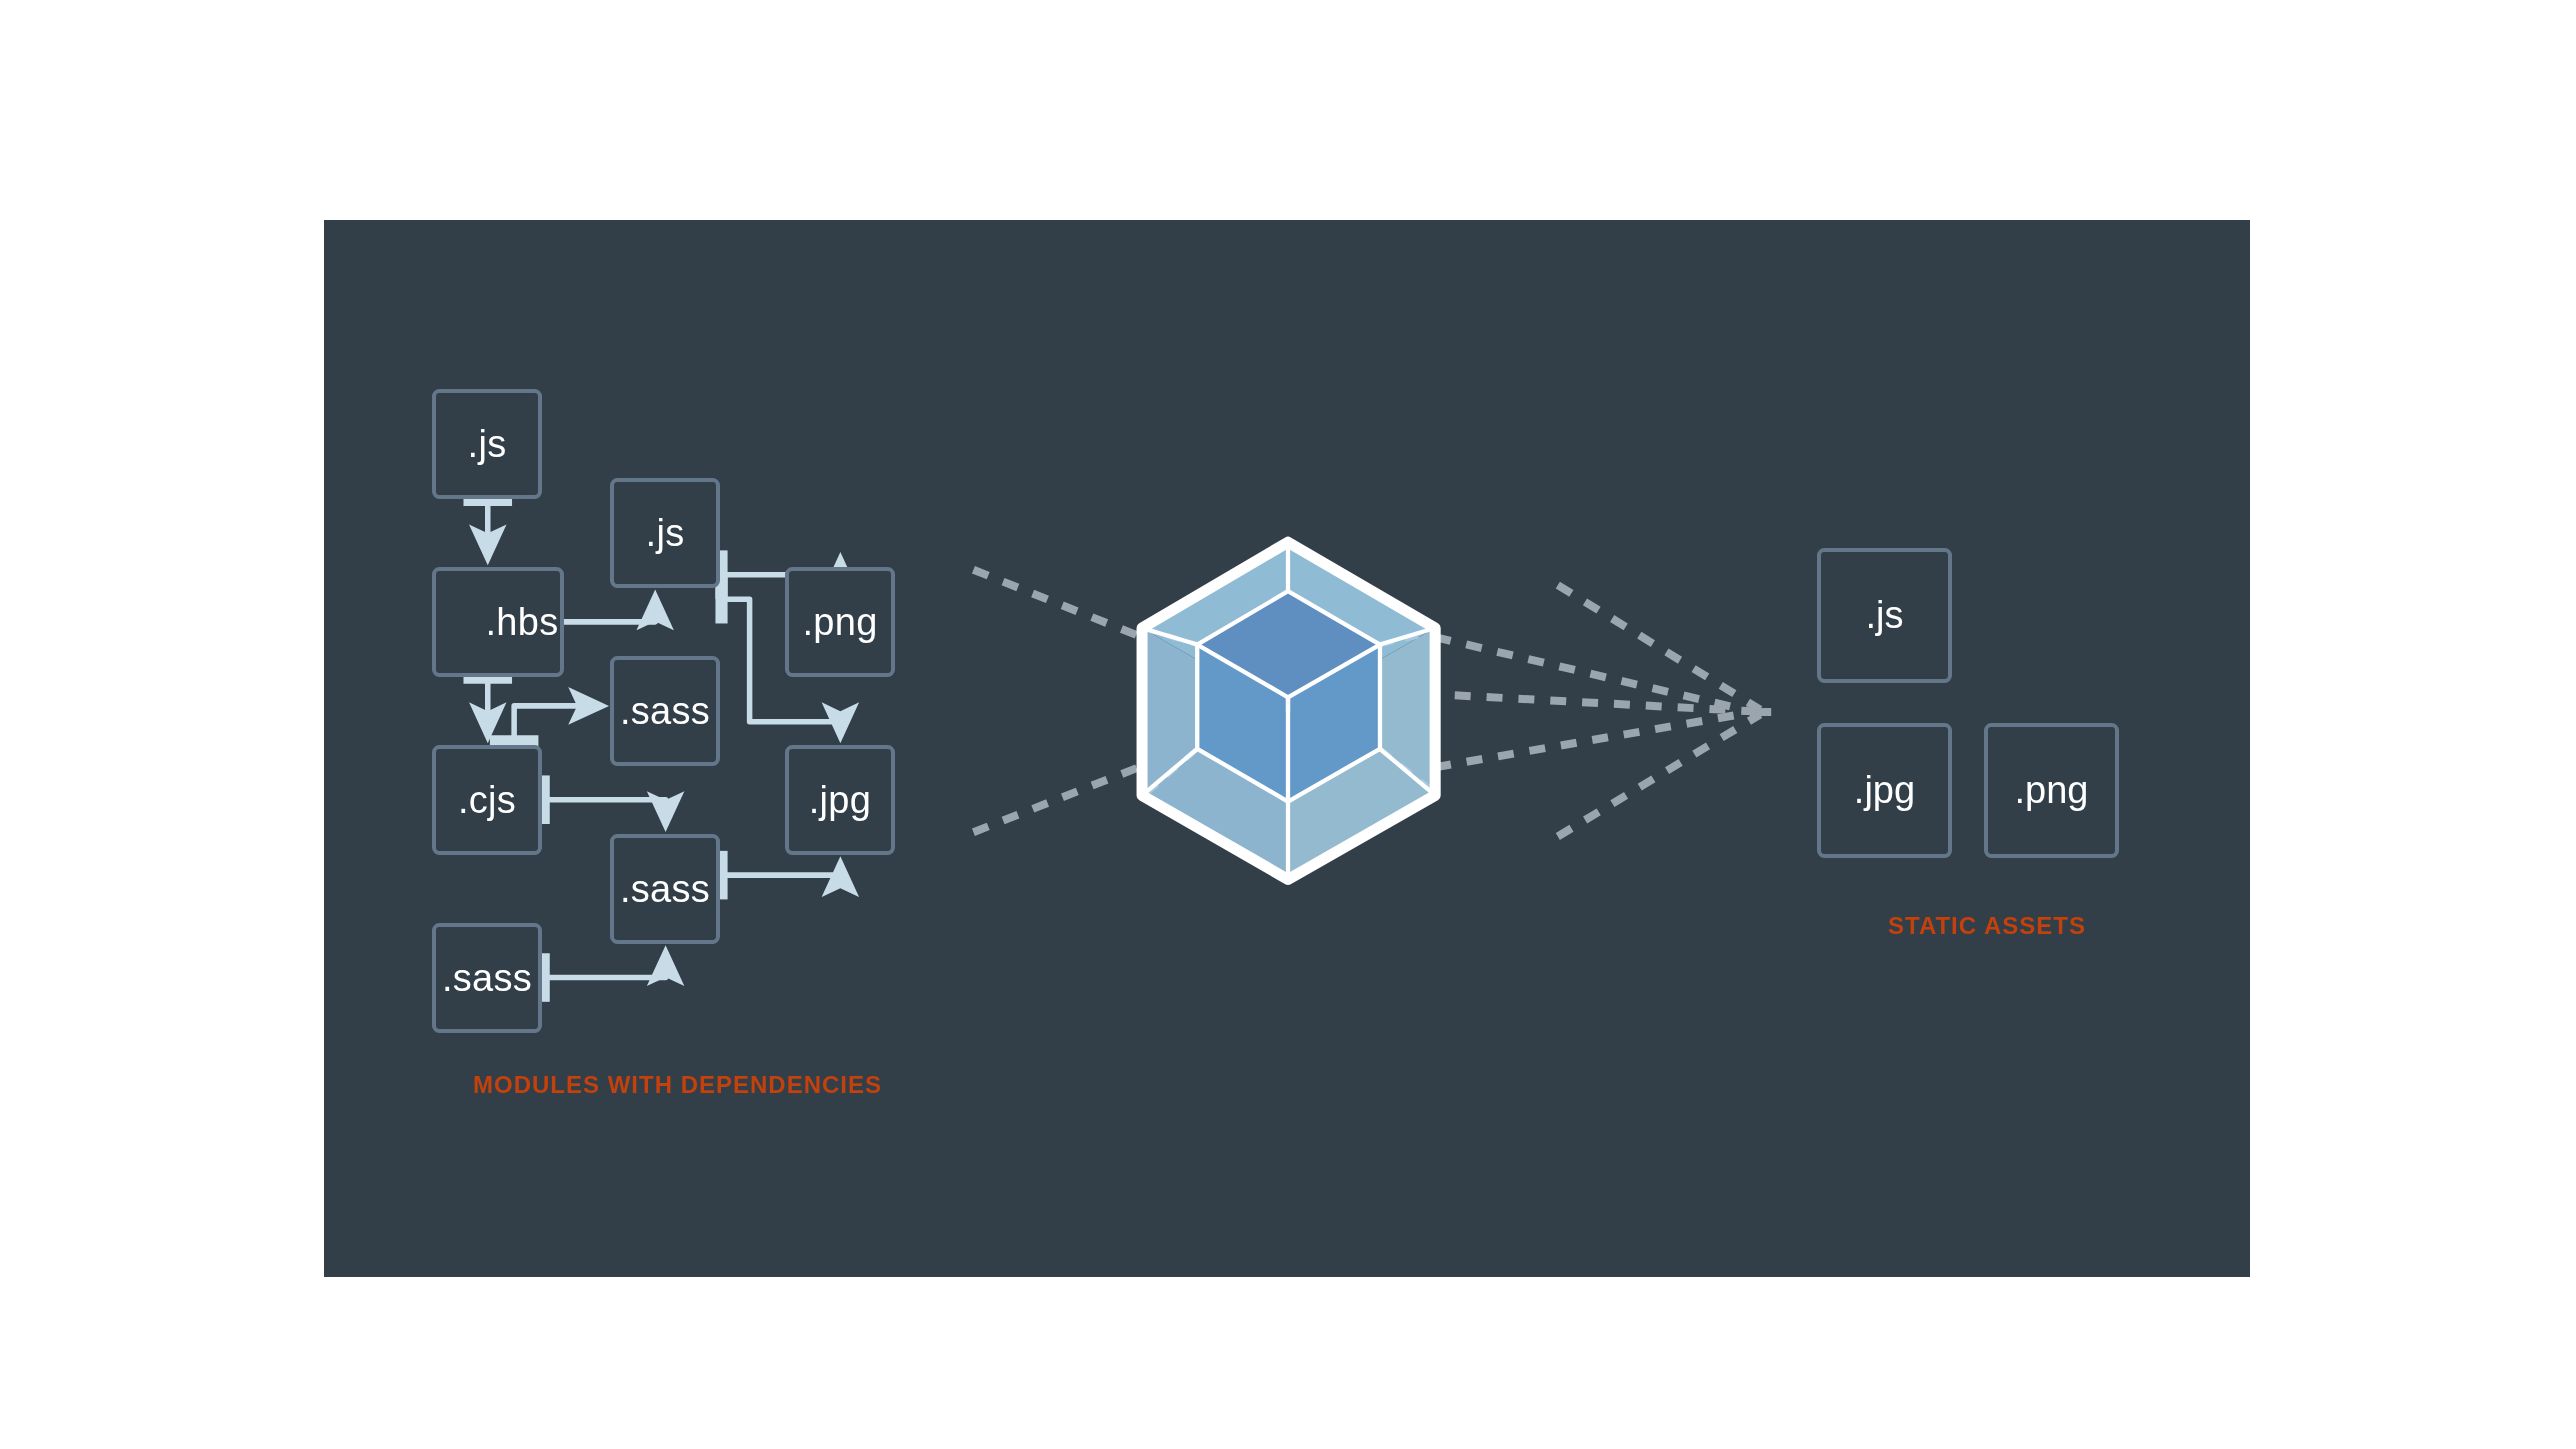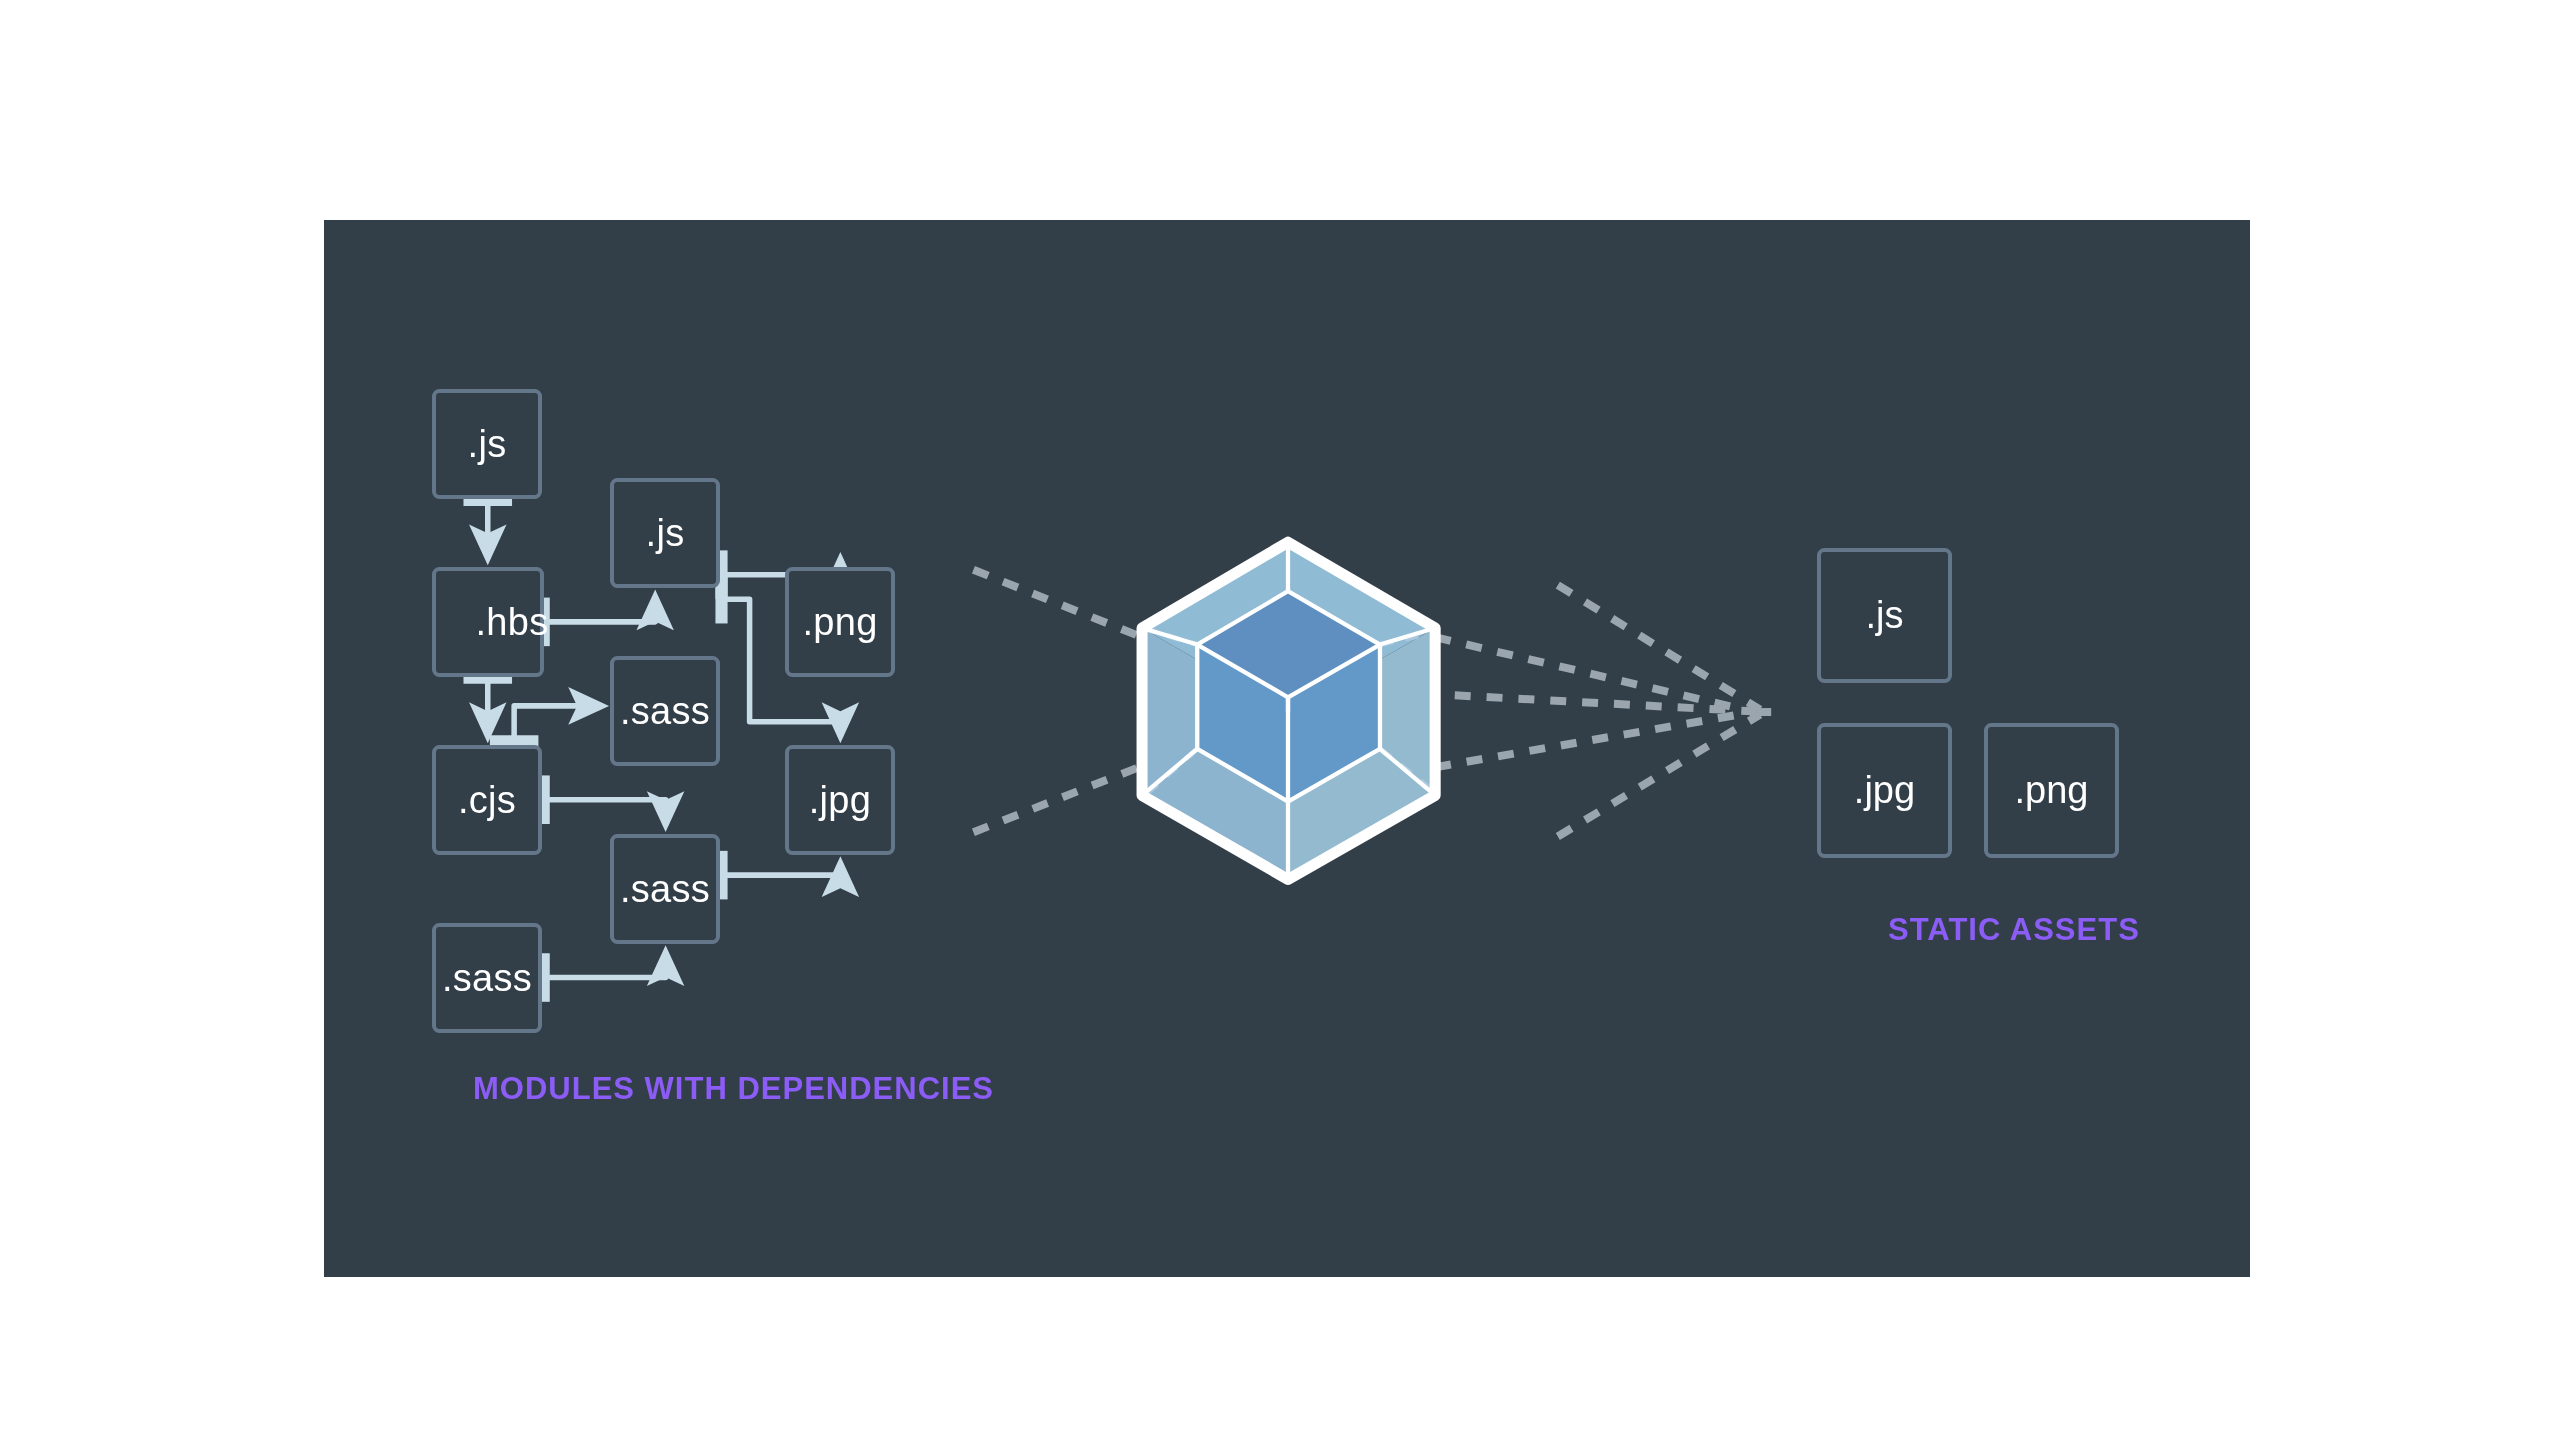--- a/index.html
+++ b/index.html
@@ -25,22 +25,22 @@
     border:4.3px solid #64778A;
     border-radius:7.4px;
     background:#323E48;
     display:flex;align-items:center;justify-content:center;
     color:#FFFFFF;
     font-size:38px;
     box-sizing:border-box;
   }
   .caption{
     position:absolute;
-    color:#8b5cf6;
-    font-size:31px;
+    color:#c2410c;
+    font-size:24px;
     font-weight:bold;
     letter-spacing:1px;
     white-space:nowrap;
   }
   svg.layer{position:absolute;left:0;top:0;width:2576px;height:1449px;overflow:visible;pointer-events:none;}
 </style>
 </head>
 <body>
 
 <div id="stage">
@@ -127,21 +127,21 @@
       <polygon points="2100,845 2340,985 2340,1258 2100,1395 1862,1258 1862,985" fill="none" stroke="#FFFFFF" stroke-width="18" stroke-linejoin="round"></polygon>
     </g>
   </svg>
 
   <div class="node" style="left:432px;top:365px;width:110px;height:110px;">
     <span>.js</span>
   </div>
   <div class="node" style="left:610px;top:454px;width:110px;height:110px;">
     <span>.js</span>
   </div>
-  <div class="node" style="left:432px;top:543px;width:112px;height:110px;padding-left:48px;">
+  <div class="node" style="left:432px;top:543px;width:132px;height:110px;padding-left:48px;">
     <span>.hbs</span>
   </div>
   <div class="node" style="left:785px;top:543px;width:110px;height:110px;">
     <span>.png</span>
   </div>
   <div class="node" style="left:610px;top:632px;width:110px;height:110px;">
     <span>.sass</span>
   </div>
   <div class="node" style="left:432px;top:721px;width:110px;height:110px;text-align:center;">
     <span>.cjs</span>

